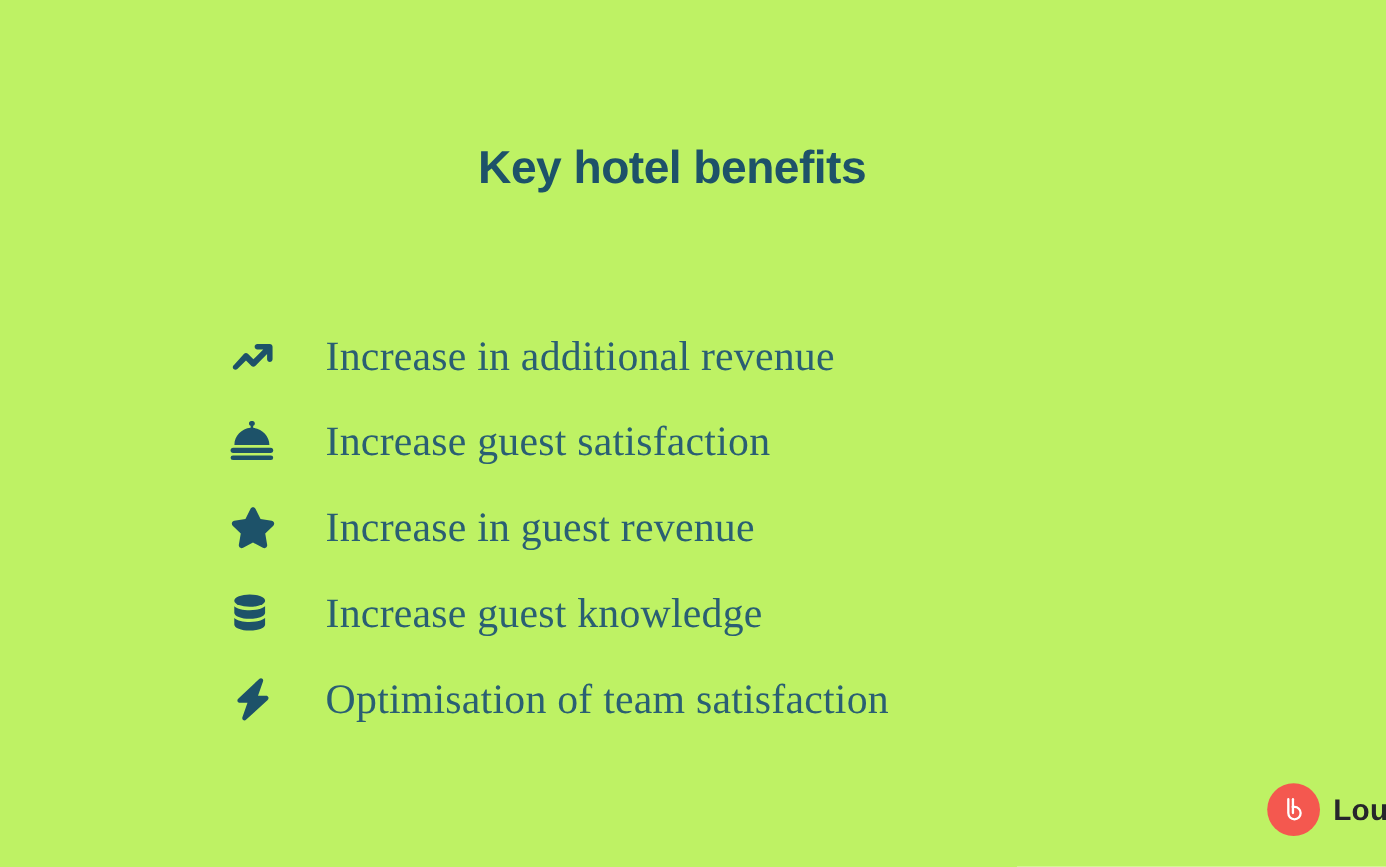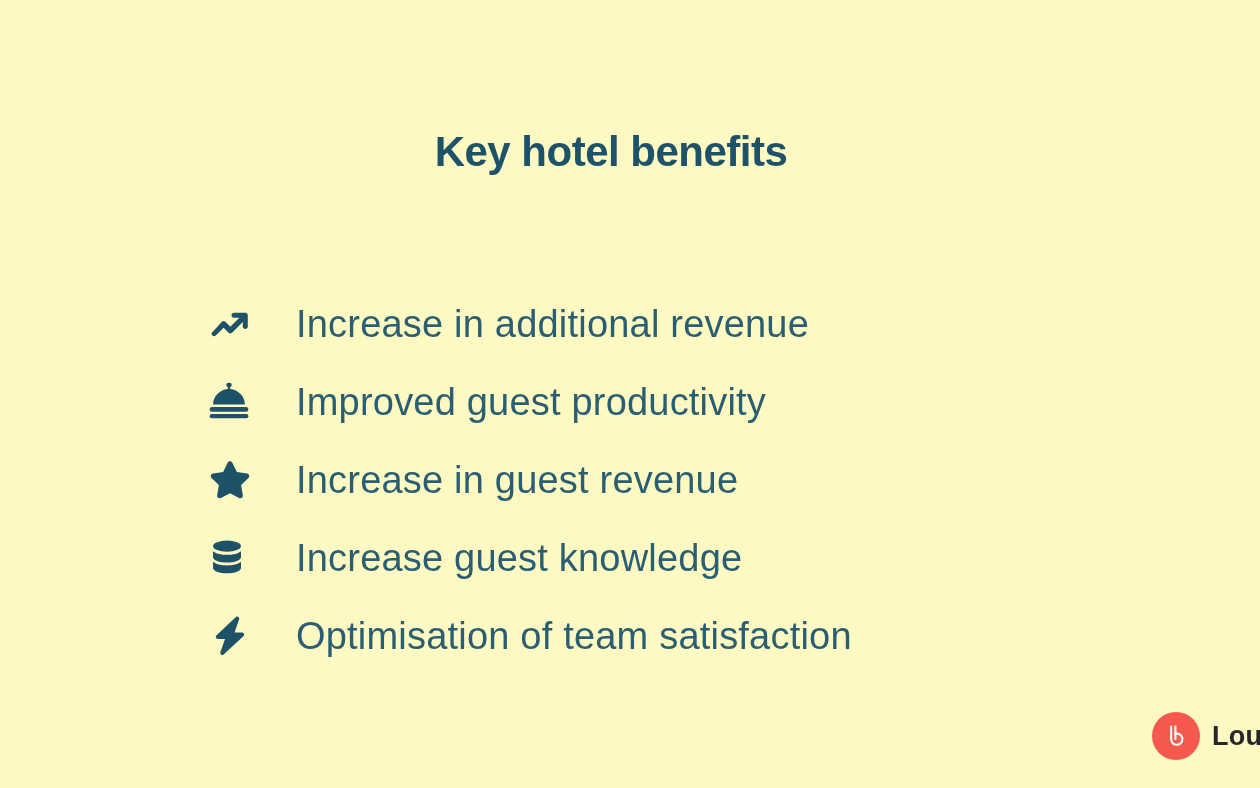--- a/index.html
+++ b/index.html
@@ -10,21 +10,21 @@
     width: 1260px;
     height: 788px;
     background: #ffffff;
     font-family: "Liberation Sans", sans-serif;
     overflow: hidden;
   }
   .slide {
     position: relative;
     width: 1260px;
     height: 788px;
-    background: #fef9c3;
+    background: #bef264;
   }
 
   
   .slide-title {
     position: absolute;
     top: 128px;
     left: 0;
     width: 1222px;
     text-align: center;
     font-size: 42px;
@@ -38,20 +38,21 @@
   .benefits {
     position: absolute;
     top: 285px;
     left: 196px;
     width: 900px;
   }
   .benefit-row {
     display: flex;
     align-items: center;
     height: 78px;
+    font-family: Liberation Serif, serif;
   }
   .benefit-icon {
     width: 100px;
     min-width: 100px;
     display: flex;
     align-items: center;
     justify-content: flex-start;
     padding-left: 10px;
     box-sizing: border-box;
     color: #1d5269;
@@ -118,21 +119,21 @@
     </div>
 
     <div class="benefit-row">
       <span class="benefit-icon">
         <svg width="46" height="46" viewBox="0 0 24 24" aria-hidden="true">
           <path d="M10.6 3.1c0-.6.5-1.1 1.1-1.1h.6c.6 0 1.1.5 1.1 1.1 0 .5-.3.9-.8 1.05V5.2c4.3.4 7.7 3.9 7.7 8.1H3.7c0-4.2 3.4-7.7 7.7-8.1V4.15c-.5-.15-.8-.55-.8-1.05z"></path>
           <rect x="1.9" y="14.6" width="20.2" height="2.5" rx="1.25"></rect>
           <rect x="1.9" y="18.3" width="20.2" height="2.2" rx="1.1"></rect>
         </svg>
       </span>
-      <span class="benefit-label">Improved guest productivity</span>
+      <span class="benefit-label">Increase guest satisfaction</span>
     </div>
 
     <div class="benefit-row">
       <span class="benefit-icon">
         <svg width="48" height="48" viewBox="0 0 24 24" aria-hidden="true">
           <path d="M12 2.6c.5 0 .95.28 1.17.73l2.26 4.62 5.07.74c.5.07.91.42 1.07.9.15.48.02 1.01-.34 1.36l-3.67 3.6.87 5.07c.09.5-.12 1-.53 1.3-.41.3-.95.33-1.4.09L12 18.6l-4.5 2.41c-.45.24-.99.21-1.4-.09-.41-.3-.62-.8-.53-1.3l.87-5.07-3.67-3.6c-.36-.35-.49-.88-.34-1.36.16-.48.57-.83 1.07-.9l5.07-.74 2.26-4.62c.22-.45.67-.73 1.17-.73z"></path>
         </svg>
       </span>
       <span class="benefit-label">Increase in guest revenue</span>
     </div>

